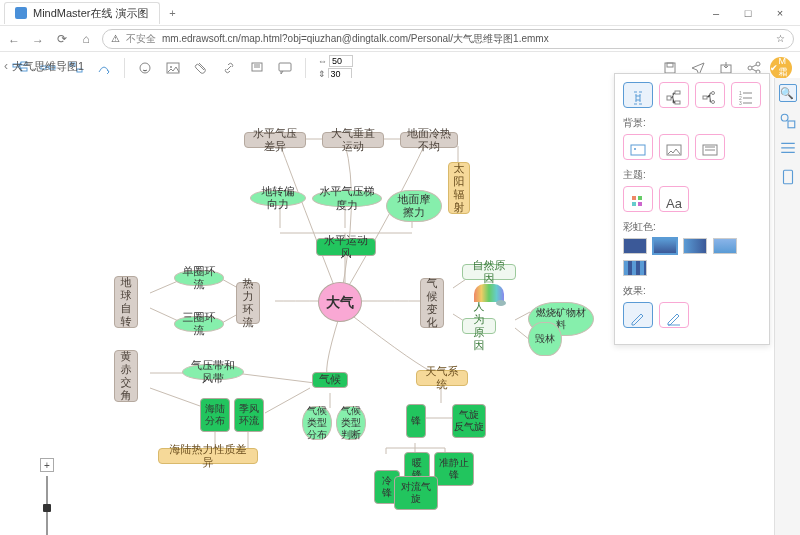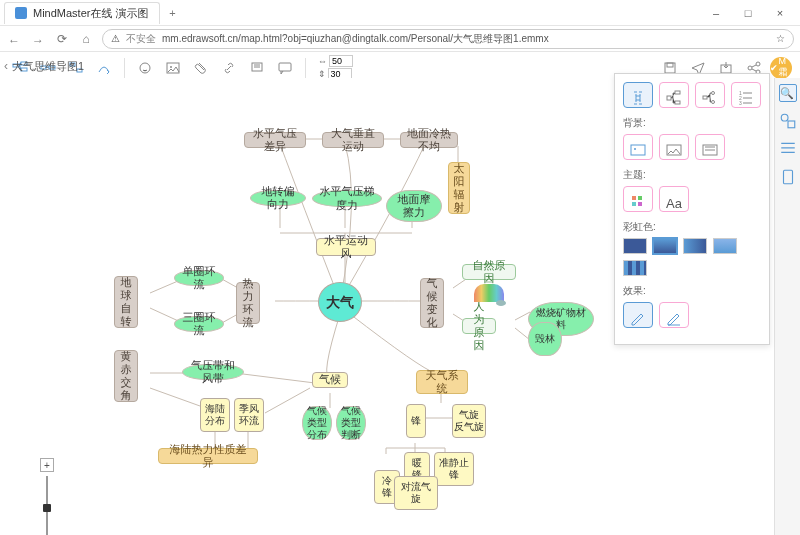--- a/index.html
+++ b/index.html
@@ -20,23 +20,23 @@
 .tsep{width:1px;height:20px;background:#e0e0e0;margin:0 4px}
 .zoombox{display:flex;flex-direction:column;gap:1px;font-size:9px;color:#666;margin-left:4px}
 .zoombox div{display:flex;align-items:center;gap:2px}
 .zoombox input{width:24px;height:12px;border:1px solid #ccc;font-size:9px;padding:0 2px}
 .crumb{position:absolute;top:54px;left:4px;height:24px;display:flex;align-items:center;gap:4px;font-size:11px;color:#555;z-index:2}
 .crumb .chev{font-size:12px;color:#888}
 .canvas{position:absolute;top:78px;left:0;right:0;bottom:0;background:#fff;overflow:hidden}
 .node{position:absolute;border:1px solid;border-radius:4px;display:flex;align-items:center;justify-content:center;font-size:11px;text-align:center;padding:4px 6px;line-height:1.2}
 .grey{background:#d8cfc9;border-color:#b5a99f;color:#4a4038}
 .oval{border-radius:50%/60%;background:#86efac;border-color:#c8bdb2}
-.tan{background:#fef9c3;border-color:#b5a99f}
+.tan{background:#22c55e;border-color:#b5a99f}
 .yellow{background:#f6d999;border-color:#d9b96b;color:#6b4f1f}
-.big{background:#5eead4;border-color:#b5a99f;border-radius:50%;font-size:14px;font-weight:bold}
+.big{background:#f9a8d4;border-color:#b5a99f;border-radius:50%;font-size:14px;font-weight:bold}
 .green{color:#3a7a3a;border-color:#9cc99c;background:#f0f8f0}
 .small{font-size:10px;padding:16px 4px}
 svg.edges{position:absolute;top:0;left:0;width:100%;height:100%;pointer-events:none}
 svg.edges line,svg.edges path{stroke:#c8bdb2;stroke-width:1;fill:none}
 .zoomctrl{position:absolute;left:40px;top:380px;display:flex;flex-direction:column;align-items:center;gap:4px;z-index:3}
 .zoomctrl .track{width:2px;height:60px;background:#999;position:relative}
 .zoomctrl .thumb{position:absolute;top:28px;left:-3px;width:8px;height:8px;background:#333;border-radius:1px}
 .zbtn{width:14px;height:14px;border:1px solid #aaa;display:flex;align-items:center;justify-content:center;font-size:10px;color:#555;background:#fff}
 .panel{position:absolute;top:73px;right:30px;width:156px;background:#fff;border:1px solid #d4d4d4;box-shadow:0 2px 6px rgba(0,0,0,.1);padding:8px;z-index:5}
 .panel .row{display:flex;gap:6px;margin-bottom:8px;flex-wrap:wrap}
@@ -282,21 +282,21 @@
 候
 变
 化</div>
 <div class="node green" style="left:462px;top:186px;width:54px;height:16px">自然原因</div>
 <div class="node green" style="left:462px;top:240px;width:34px;height:16px">人为原因</div>
 <div style="position:absolute;left:474px;top:206px">
       <div class="rainbow"></div>
     </div>
 <div class="node oval small" style="left:528px;top:224px;width:66px;height:14px">燃烧矿物材料</div>
 <div class="node oval small" style="left:528px;top:244px;width:34px;height:18px">毁林</div>
-<div class="node yellow" style="left:416px;top:292px;width:52px;height:24px">天气系统</div>
+<div class="node yellow" style="left:416px;top:292px;width:52px;height:16px">天气系统</div>
 <div class="node tan small" style="left:406px;top:326px;width:20px;height:14px">锋</div>
 <div class="node tan small" style="left:452px;top:326px;width:34px;height:24px;white-space:pre">气旋
 反气旋</div>
 <div class="node tan small" style="left:374px;top:392px;width:26px;height:14px">冷锋</div>
 <div class="node tan small" style="left:404px;top:374px;width:26px;height:14px">暖锋</div>
 <div class="node tan small" style="left:434px;top:374px;width:40px;height:28px">准静止锋</div>
 <div class="node tan small" style="left:394px;top:398px;width:44px;height:14px">对流气旋</div>
 
 <div class="zoomctrl">
   <div class="zbtn">+</div>

